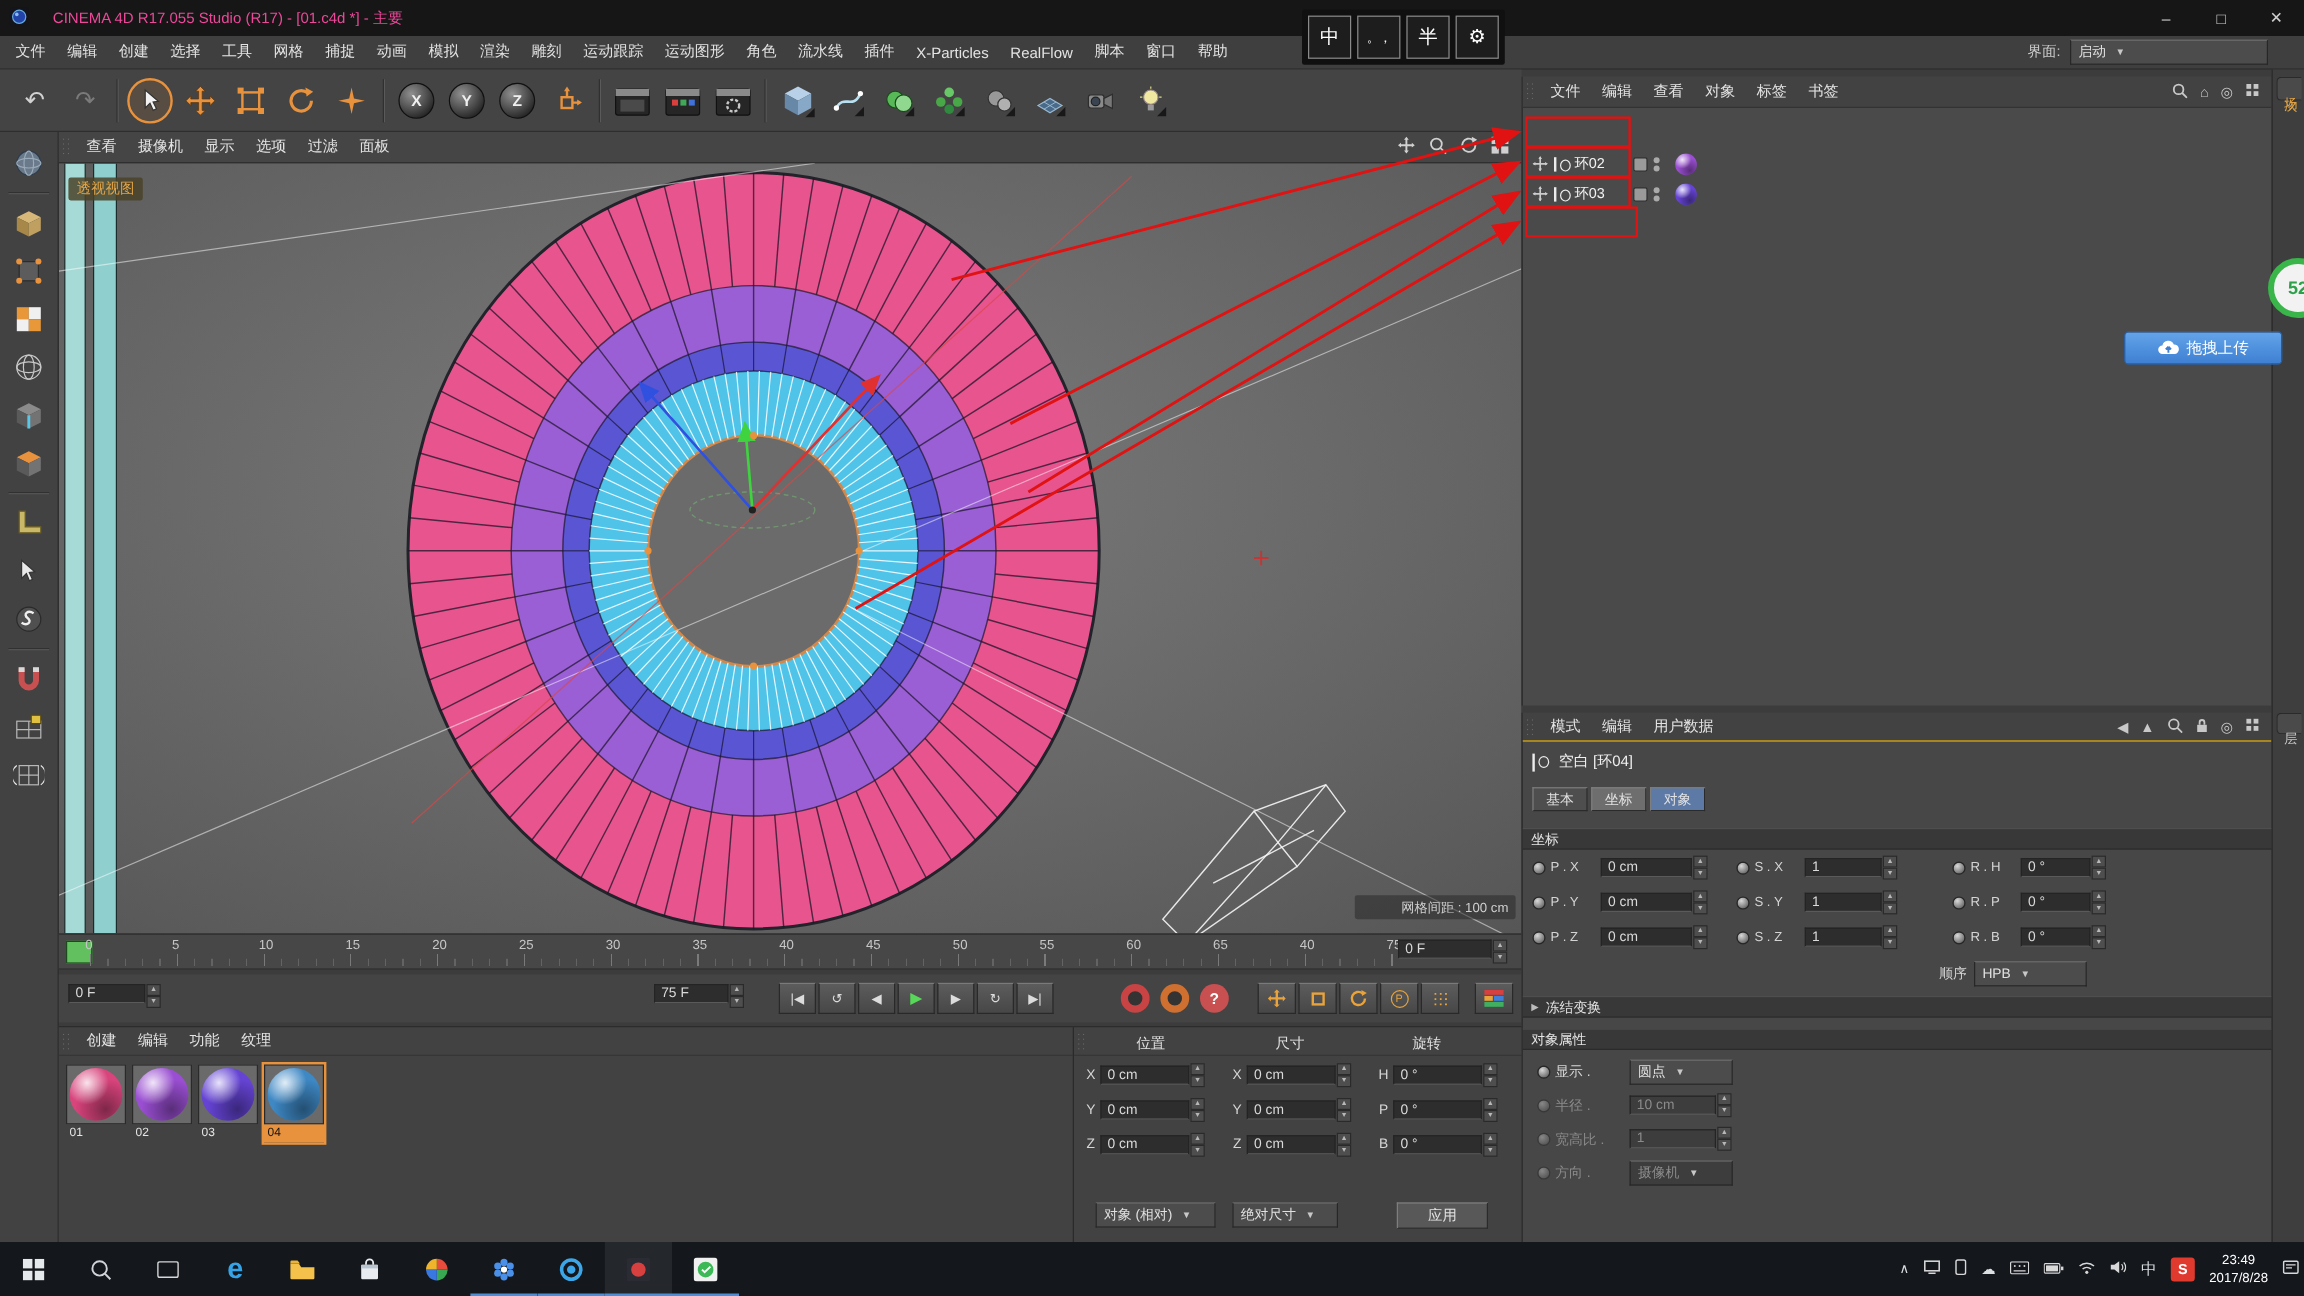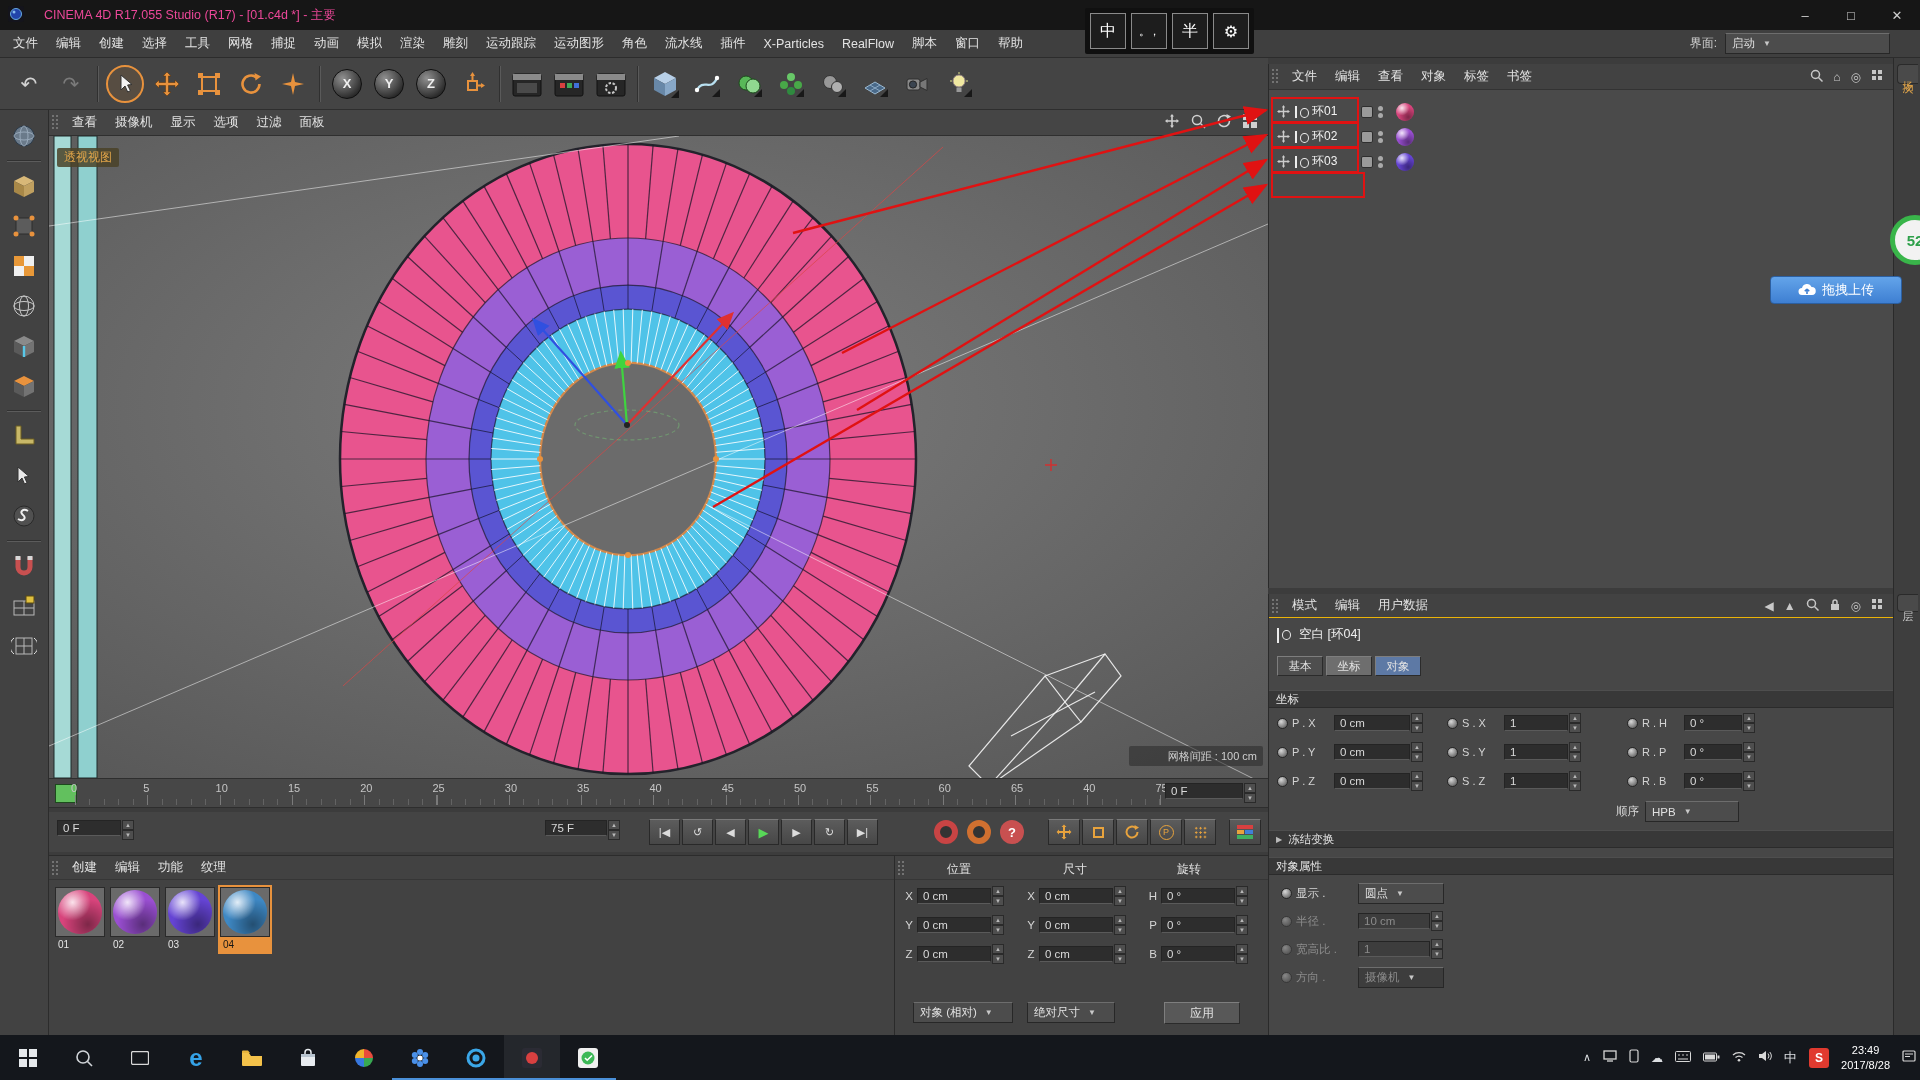--- a/index.html
+++ b/index.html
@@ -1015,34 +1015,20 @@
       <span>◎</span>
       <span><svg width="12" height="12">
             <rect x="1" y="1" width="4" height="4" fill="#c8c8c8"></rect>
             <rect x="7" y="1" width="4" height="4" fill="#c8c8c8"></rect>
             <rect x="1" y="7" width="4" height="4" fill="#c8c8c8"></rect>
             <rect x="7" y="7" width="4" height="4" fill="#c8c8c8"></rect>
           </svg></span>
     </div>
   </div>
 
-  <div class="om-row" style="top:36px">
-    <svg width="13" height="13">
-        <path d="M6.5 1 V12 M1 6.5 H12" stroke="#cccccc" stroke-width="1.4"></path>
-        <path d="M6.5 0 L8 2.5 L5 2.5 Z M0 6.5 L2.5 5 L2.5 8 Z M13 6.5 L10.5 5 L10.5 8 Z M6.5 13 L5 10.5 L8 10.5 Z" fill="#cccccc"></path>
-      </svg>
-    <span class="om-tag-icon"></span>
-    <span class="om-name">环01</span>
-    <span class="om-pencil"></span>
-    <span class="om-dots">
-        <i></i>
-        <i></i>
-      </span>
-    <span class="sphere om-sphere" style="background-color: rgb(216, 68, 124);"></span>
-  </div>
   <div class="om-row" style="top:61px">
     <svg width="13" height="13">
         <path d="M6.5 1 V12 M1 6.5 H12" stroke="#cccccc" stroke-width="1.4"></path>
         <path d="M6.5 0 L8 2.5 L5 2.5 Z M0 6.5 L2.5 5 L2.5 8 Z M13 6.5 L10.5 5 L10.5 8 Z M6.5 13 L5 10.5 L8 10.5 Z" fill="#cccccc"></path>
       </svg>
     <span class="om-tag-icon"></span>
     <span class="om-name">环02</span>
     <span class="om-pencil"></span>
     <span class="om-dots">
         <i></i>

